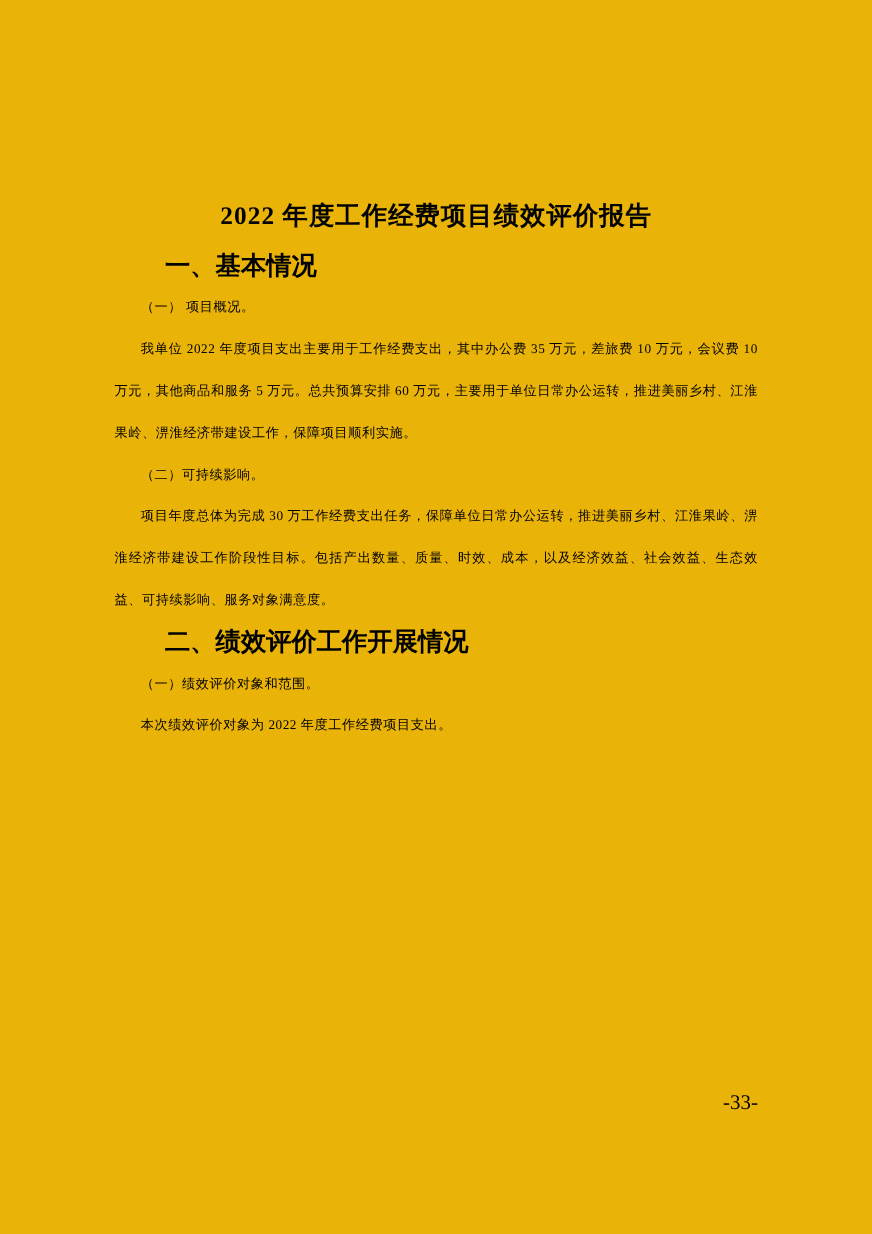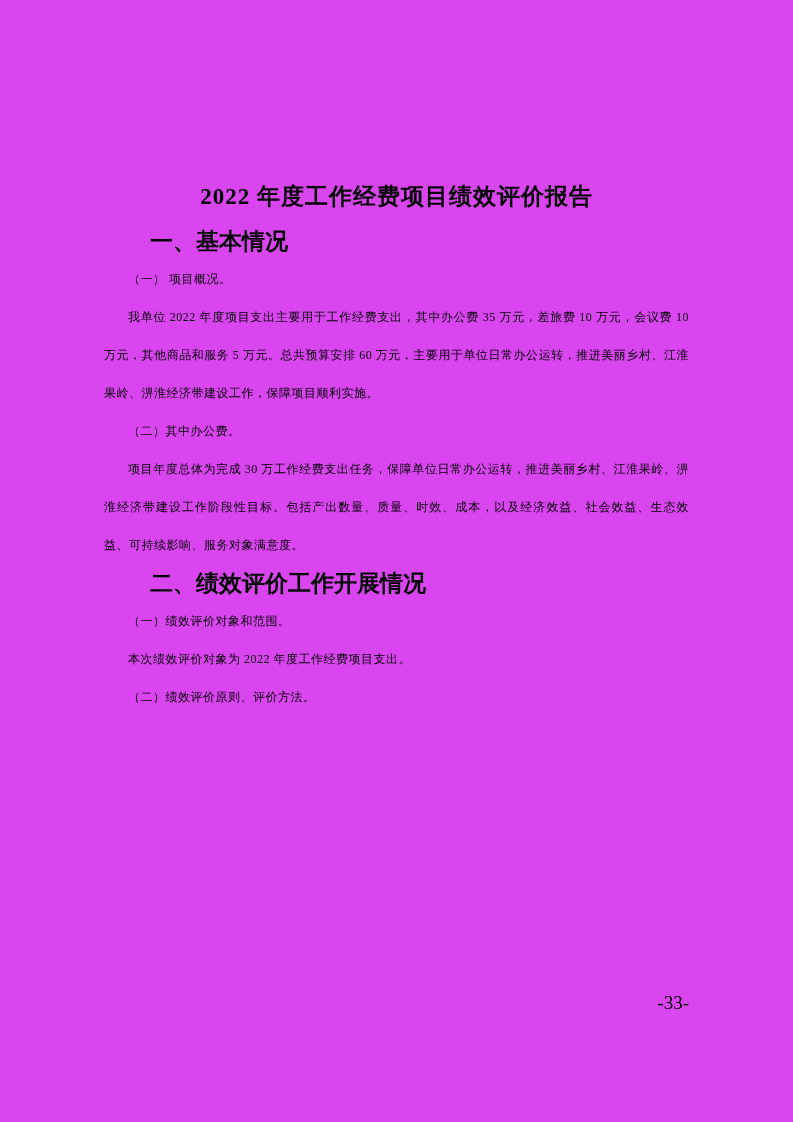--- a/index.html
+++ b/index.html
@@ -5,21 +5,21 @@
   html, body {
     margin: 0;
     padding: 0;
     background: #ffffff;
   }
   .page {
     position: relative;
     width: 793px;
     height: 1122px;
     margin: 0 auto;
-    background: #d946ef;
+    background: #eab308;
     box-sizing: border-box;
     padding: 180px 104px 0 104px;
     color: #000000;
     font-family: "Liberation Serif", "DejaVu Serif", serif;
     overflow: hidden;
   }
   .doc-title {
     margin: 0 0 8px 0;
     font-size: 23px;
     line-height: 34px;
@@ -59,28 +59,27 @@
 <div class="page">
 
   <h1 class="doc-title">2022 年度工作经费项目绩效评价报告</h1>
 
   <p class="sec-heading">一、基本情况</p>
 
   <p class="para">（一） 项目概况。</p>
 
   <p class="para">我单位 2022 年度项目支出主要用于工作经费支出，其中办公费 35 万元，差旅费 10 万元，会议费 10 万元，其他商品和服务 5 万元。总共预算安排 60 万元，主要用于单位日常办公运转，推进美丽乡村、江淮果岭、淠淮经济带建设工作，保障项目顺利实施。</p>
 
-  <p class="para">（二）其中办公费。</p>
+  <p class="para">（二）可持续影响。</p>
 
   <p class="para">项目年度总体为完成 30 万工作经费支出任务，保障单位日常办公运转，推进美丽乡村、江淮果岭、淠淮经济带建设工作阶段性目标。包括产出数量、质量、时效、成本，以及经济效益、社会效益、生态效益、可持续影响、服务对象满意度。</p>
 
   <p class="sec-heading">二、绩效评价工作开展情况</p>
 
   <p class="para">（一）绩效评价对象和范围。</p>
 
   <p class="para">本次绩效评价对象为 2022 年度工作经费项目支出。</p>
 
-  <p class="para">（二）绩效评价原则、评价方法。</p>
 
 
   <div class="page-number">-33-</div>
 
 </div>
 
 </body></html>

